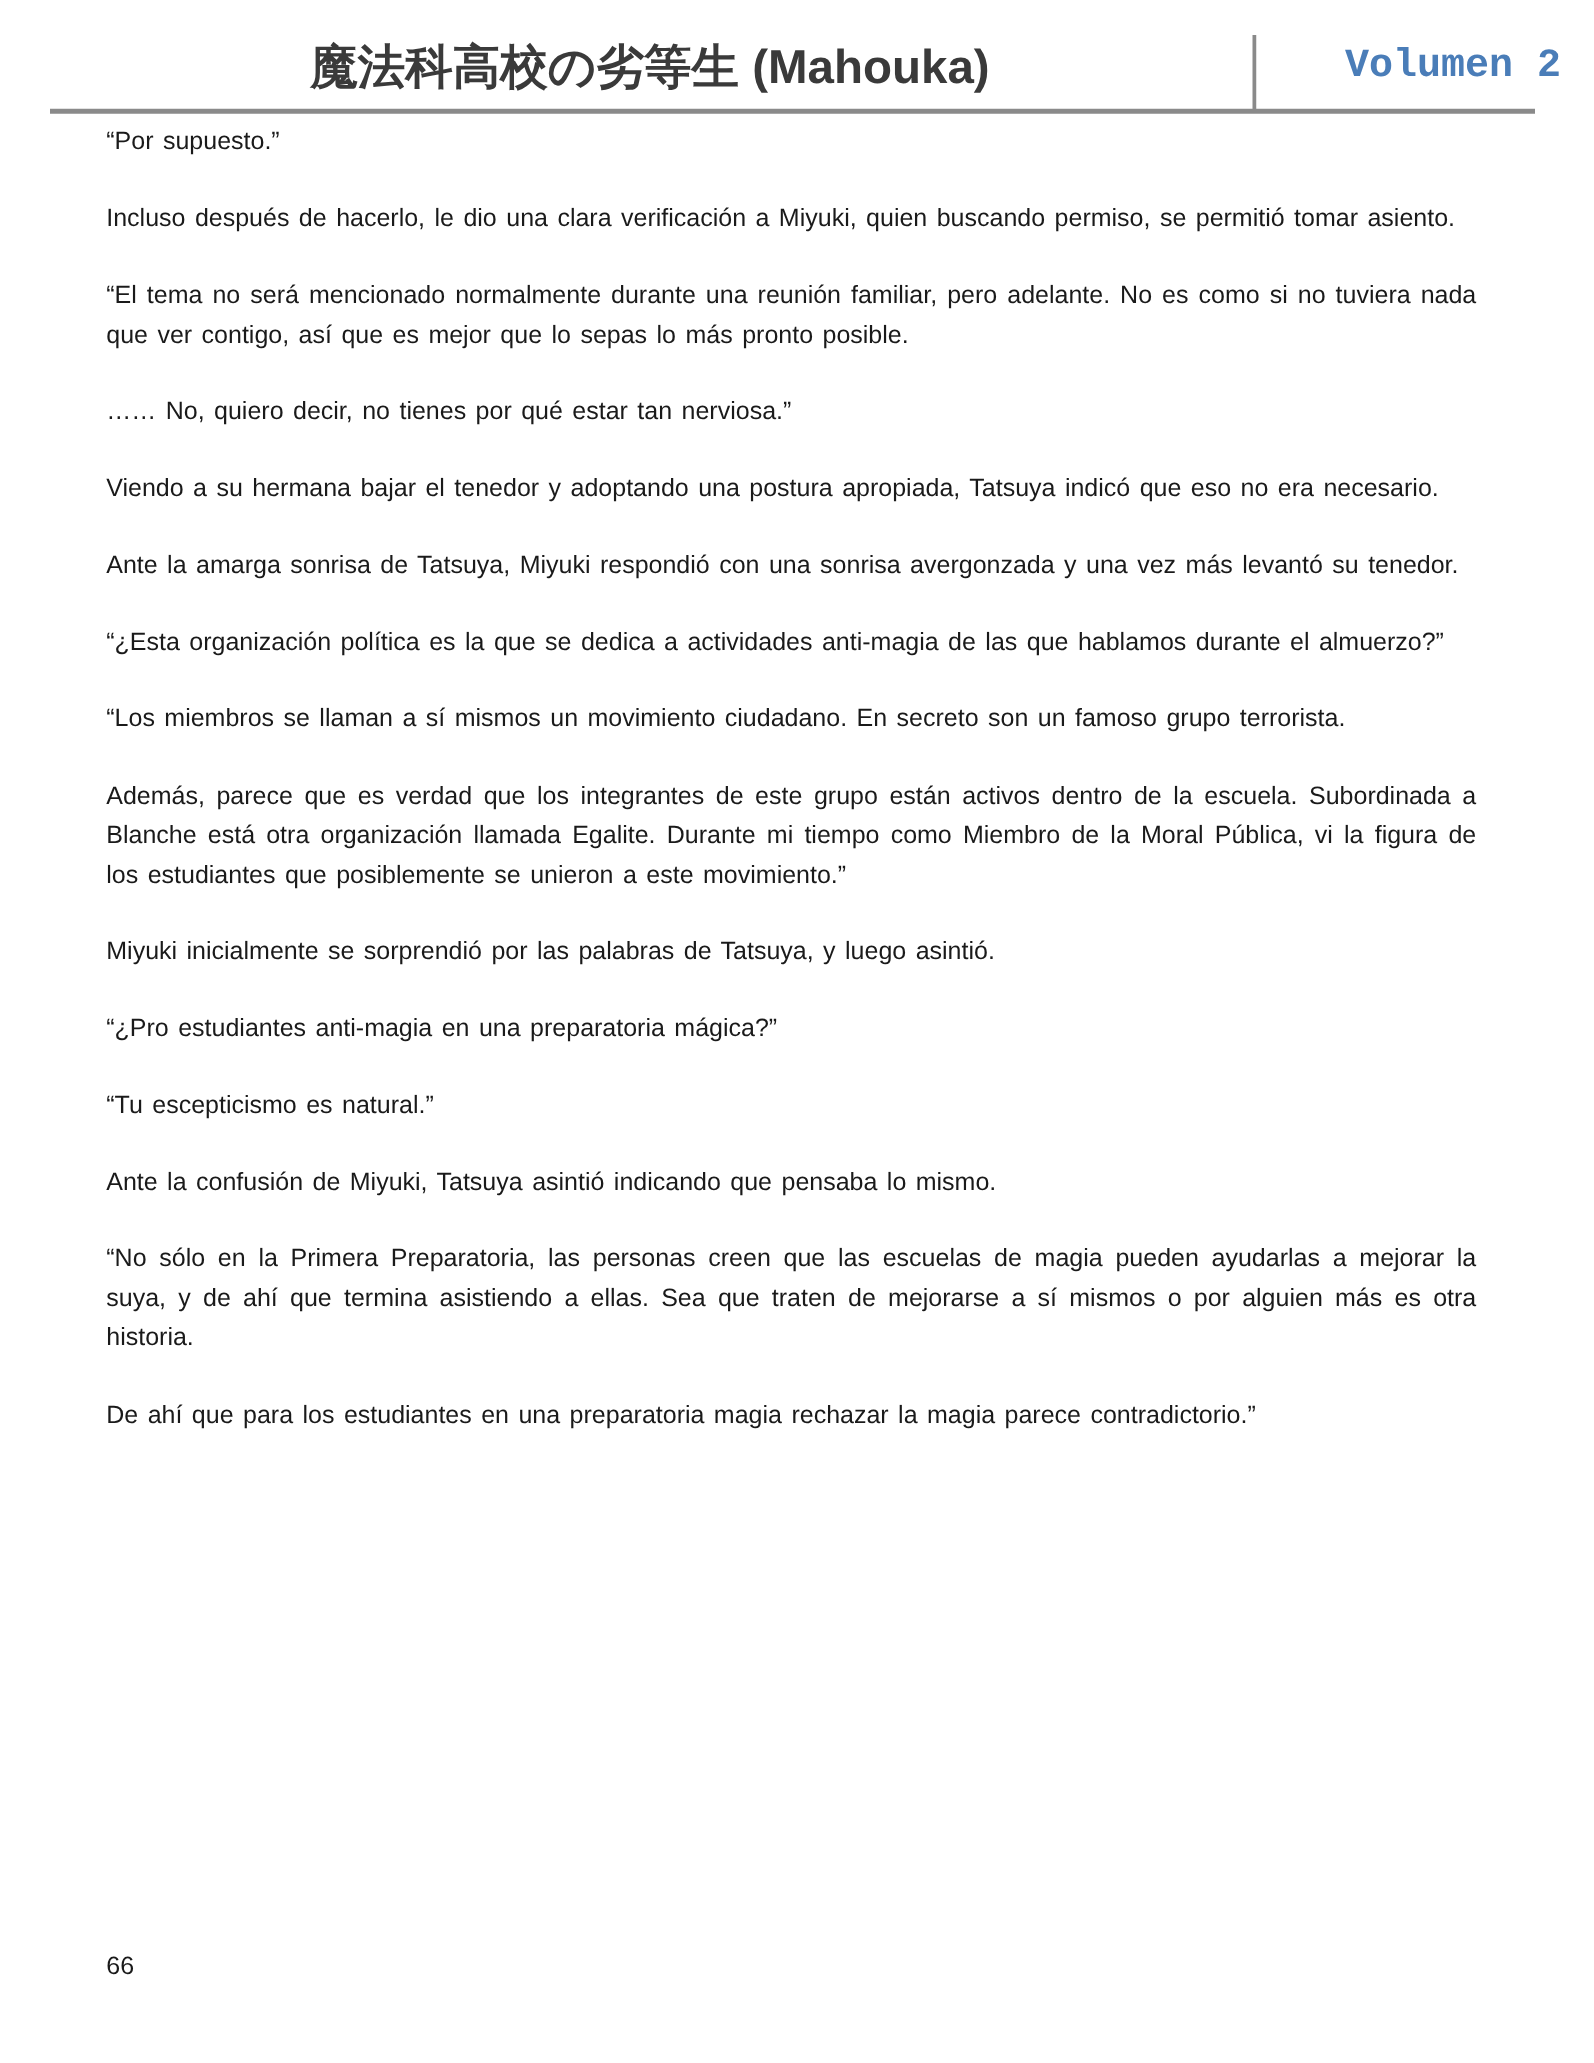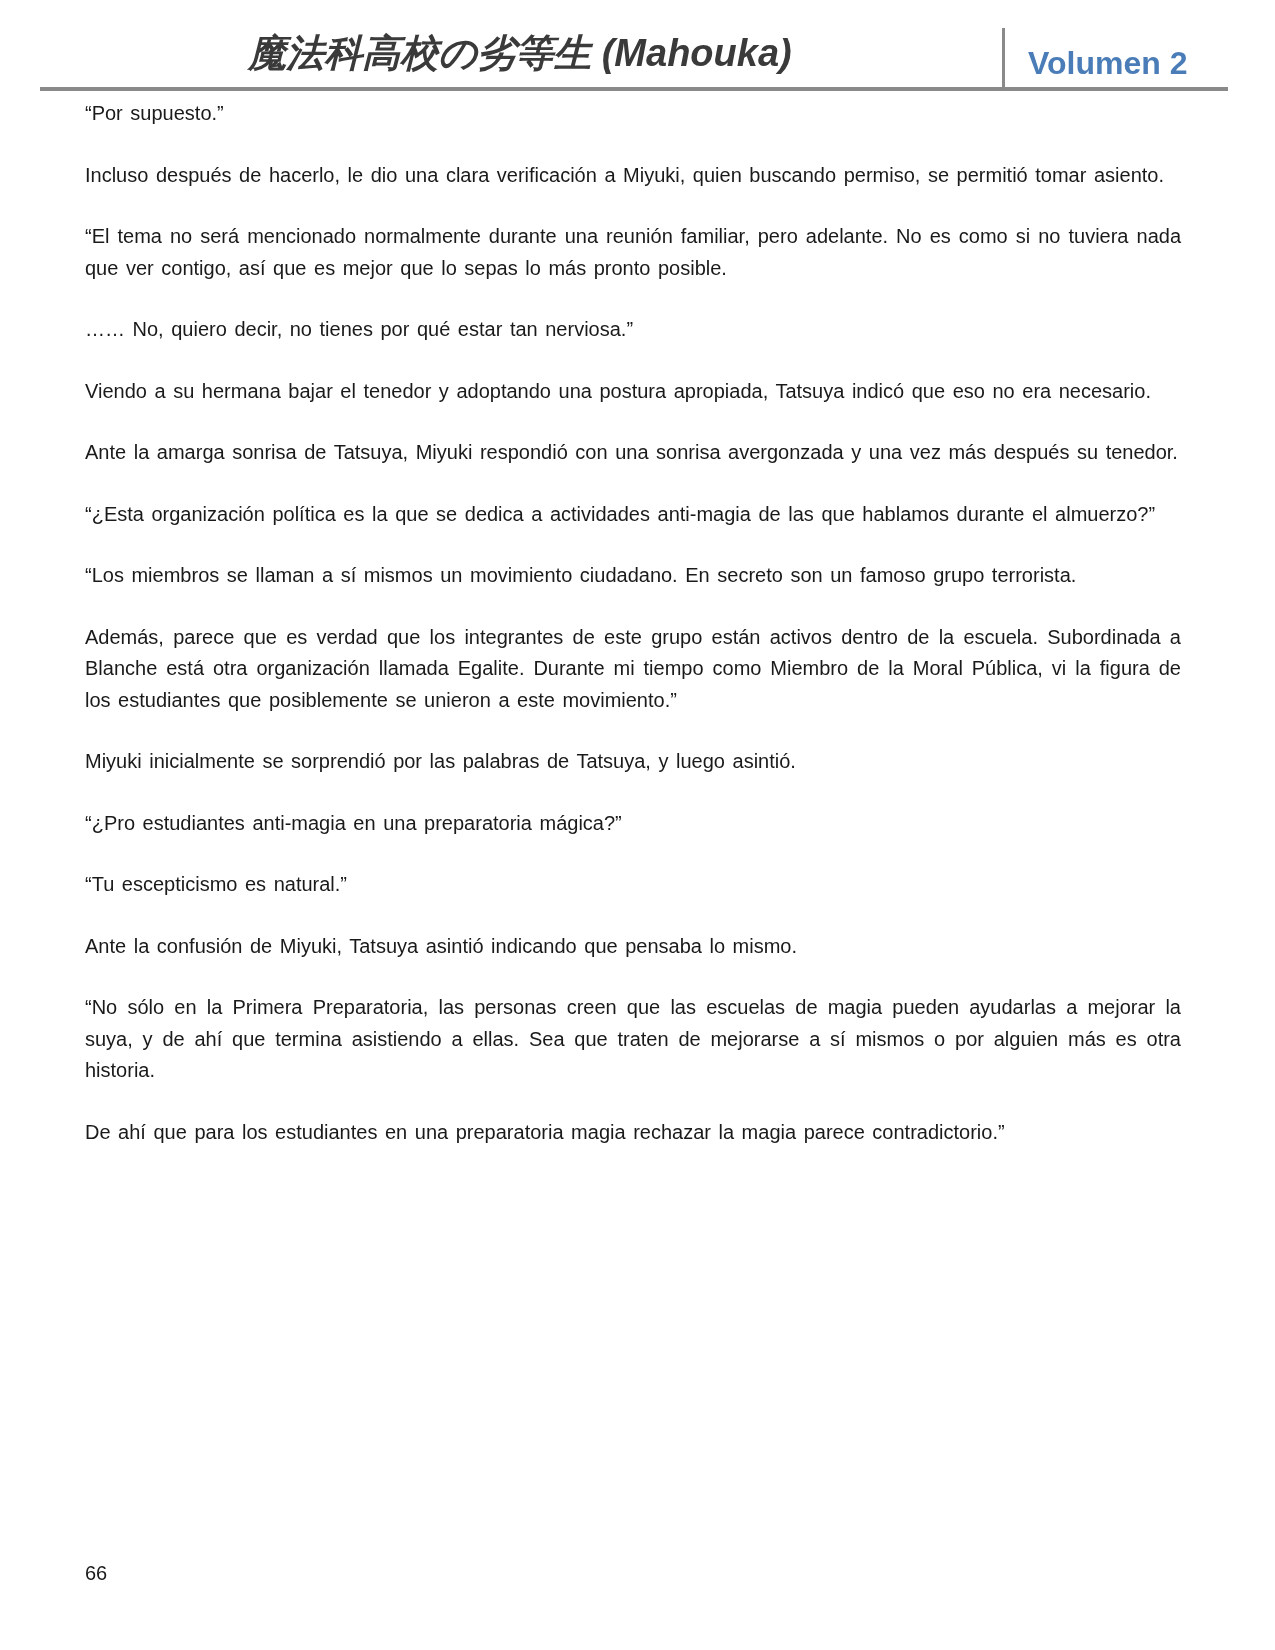--- a/index.html
+++ b/index.html
@@ -17,32 +17,30 @@
   .header-title {
     position: absolute;
     left: 40px;
     top: 28px;
     width: 960px;
     text-align: center;
     font-size: 38px;
     font-weight: bold;
     color: var(--title_text, #3a3a3a);
     white-space: nowrap;
-    font-style: italic;
   }
   .volume-label {
     position: absolute;
-    left: 1028px;
+    left: 1076px;
     top: 34px;
-    font-family: Liberation Sans, sans-serif;
+    font-family: Liberation Mono, monospace;
     font-weight: bold;
     font-size: 32px;
     color: var(--volume_text, #4a7db8);
     white-space: nowrap;
-    margin-top: 11px;
   }
   .v-divider {
     position: absolute;
     left: 1002px;
     top: 28px;
     width: 3px;
     height: 60px;
     background: var(--divider_gray, #8a8a8a);
   }
   .h-rule {
@@ -86,21 +84,21 @@
   <div class="volume-label">Volumen 2</div>
   <div class="h-rule"></div>
 </header>
 
 <main class="page-body">
     <p>“Por supuesto.”</p>
     <p>Incluso después de hacerlo, le dio una clara verificación a Miyuki, quien buscando permiso, se permitió tomar asiento.</p>
     <p>“El tema no será mencionado normalmente durante una reunión familiar, pero adelante. No es como si no tuviera nada que ver contigo, así que es mejor que lo sepas lo más pronto posible.</p>
     <p>…… No, quiero decir, no tienes por qué estar tan nerviosa.”</p>
     <p>Viendo a su hermana bajar el tenedor y adoptando una postura apropiada, Tatsuya indicó que eso no era necesario.</p>
-    <p>Ante la amarga sonrisa de Tatsuya, Miyuki respondió con una sonrisa avergonzada y una vez más después su tenedor.</p>
+    <p>Ante la amarga sonrisa de Tatsuya, Miyuki respondió con una sonrisa avergonzada y una vez más levantó su tenedor.</p>
     <p>“¿Esta organización política es la que se dedica a actividades anti-magia de las que hablamos durante el almuerzo?”</p>
     <p>“Los miembros se llaman a sí mismos un movimiento ciudadano. En secreto son un famoso grupo terrorista.</p>
     <p>Además, parece que es verdad que los integrantes de este grupo están activos dentro de la escuela. Subordinada a Blanche está otra organización llamada Egalite. Durante mi tiempo como Miembro de la Moral Pública, vi la figura de los estudiantes que posiblemente se unieron a este movimiento.”</p>
     <p>Miyuki inicialmente se sorprendió por las palabras de Tatsuya, y luego asintió.</p>
     <p>“¿Pro estudiantes anti-magia en una preparatoria mágica?”</p>
     <p>“Tu escepticismo es natural.”</p>
     <p>Ante la confusión de Miyuki, Tatsuya asintió indicando que pensaba lo mismo.</p>
     <p>“No sólo en la Primera Preparatoria, las personas creen que las escuelas de magia pueden ayudarlas a mejorar la suya, y de ahí que termina asistiendo a ellas. Sea que traten de mejorarse a sí mismos o por alguien más es otra historia.</p>
     <p>De ahí que para los estudiantes en una preparatoria magia rechazar la magia parece contradictorio.”</p>
   </main>

